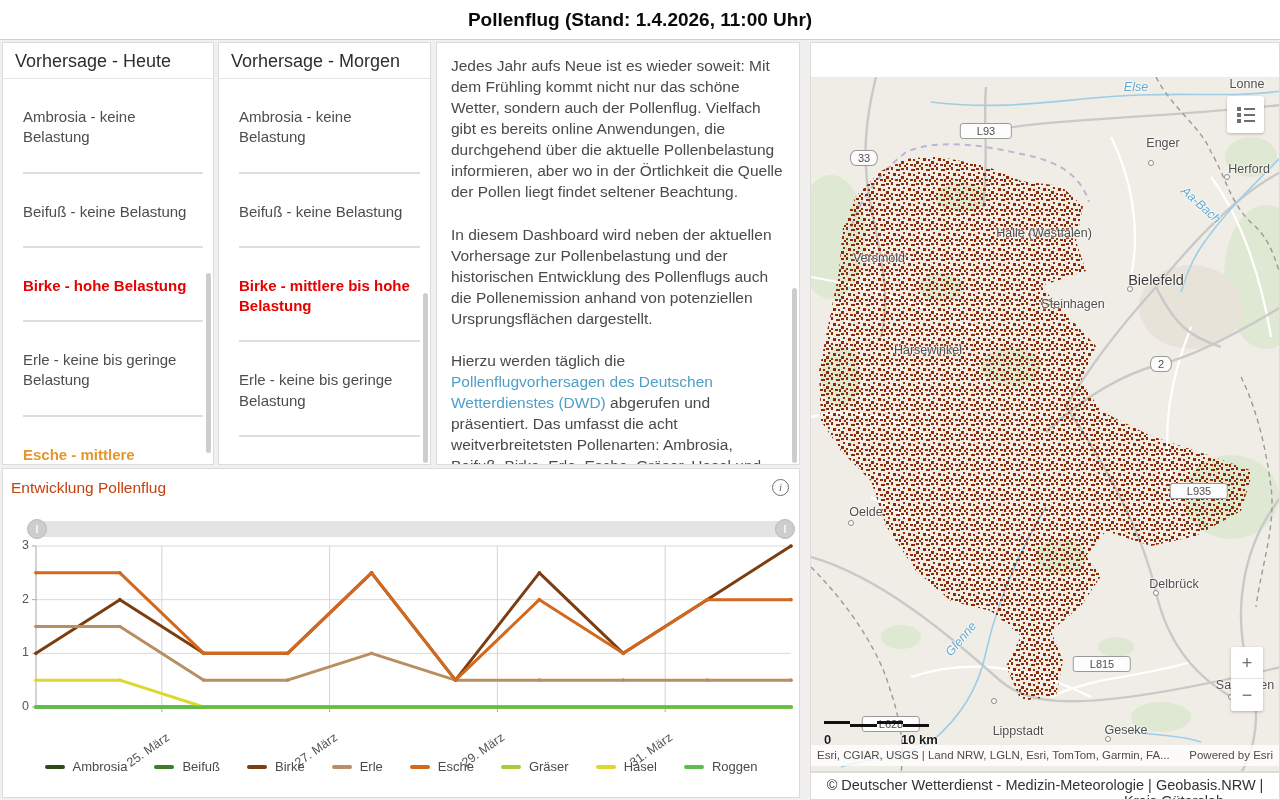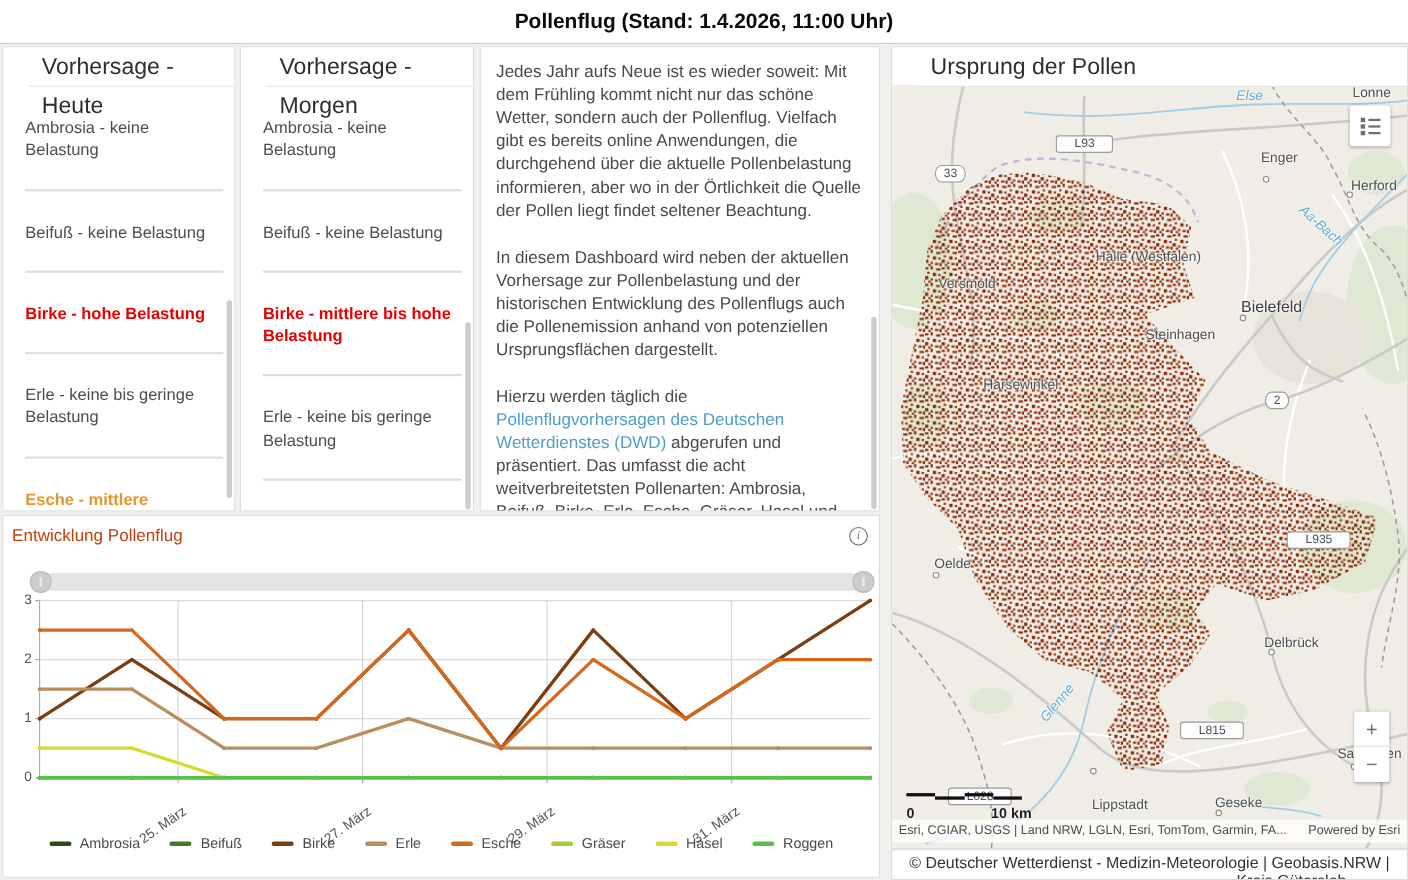--- a/index.html
+++ b/index.html
@@ -1,20 +1,20 @@
 <!DOCTYPE html>
 <html style="--link: #4f9ec6;"><head>
 <meta charset="utf-8">
 <style>
   * { margin:0; padding:0; box-sizing:border-box; }
   html,body { width:1280px; height:800px; overflow:hidden;
     font-family:"Liberation Sans", sans-serif; background:#f1f0ef; }
   .panel { position:absolute; background:#fff; border:1px solid #dcdcdc; overflow:hidden; }
-  .p-head { height:36px; line-height:36px; padding-left:12px; font-size:21px; color:#2e2e2e;
-    border-bottom:1px solid #e4e4e4; background:#fff; position:relative; z-index:5;margin-left:23px; }
+  .p-head { height:36px; line-height:36px; padding-left:12px; font-size:18px; color:#2e2e2e;
+    border-bottom:1px solid #e4e4e4; background:#fff; position:relative; z-index:5; }
 
   
   #app-header { position:absolute; left:0; top:0; width:1280px; height:40px; background:#fff;
     border-bottom:1px solid #cfcfcf; text-align:center; }
   #app-header h1 { font-size:19px; line-height:40px; color:#0a0a0a; font-weight:700;border-radius:19px; }
 
   
   .f-item { padding:28px 14px 24px 20px; font-size:15px; line-height:1.35; color:#4d4d4d; }
   .f-div { height:2px; background:#dedede; margin:0 10px 0 20px; }
   .scroll-thumb { position:absolute; width:5px; border-radius:3px; background:#cdcdcd; right:2px; z-index:6; }
@@ -284,21 +284,20 @@
         <span>Hasel</span>
       </div>
       <div class="lg-item">
         <span class="lg-swatch" style="background: rgb(91, 191, 78);"></span>
         <span>Roggen</span>
       </div>
     </div>
 </div>
 
 <div class="panel" style="left:810px;top:42px;width:470px;height:730px;">
-  <div class="p-head">Ursprung der Pollen</div>
   <div id="map-body">
     <svg width="470" height="696" viewBox="0 0 470 696">
       <defs>
         <pattern id="pspeck" width="15" height="15" patternUnits="userSpaceOnUse">
           <rect class="sp" x="0" y="1" width="3" height="2" fill="#8e2b07"></rect>
           <rect class="sp" x="5" y="0" width="2" height="3" fill="#8e2b07"></rect>
           <rect class="sp" x="10" y="2" width="4" height="2" fill="#8e2b07"></rect>
           <rect class="sp" x="2" y="5" width="2" height="2" fill="#8e2b07"></rect>
           <rect class="sp" x="7" y="6" width="3" height="3" fill="#8e2b07"></rect>
           <rect class="sp" x="12" y="7" width="2" height="2" fill="#8e2b07"></rect>

